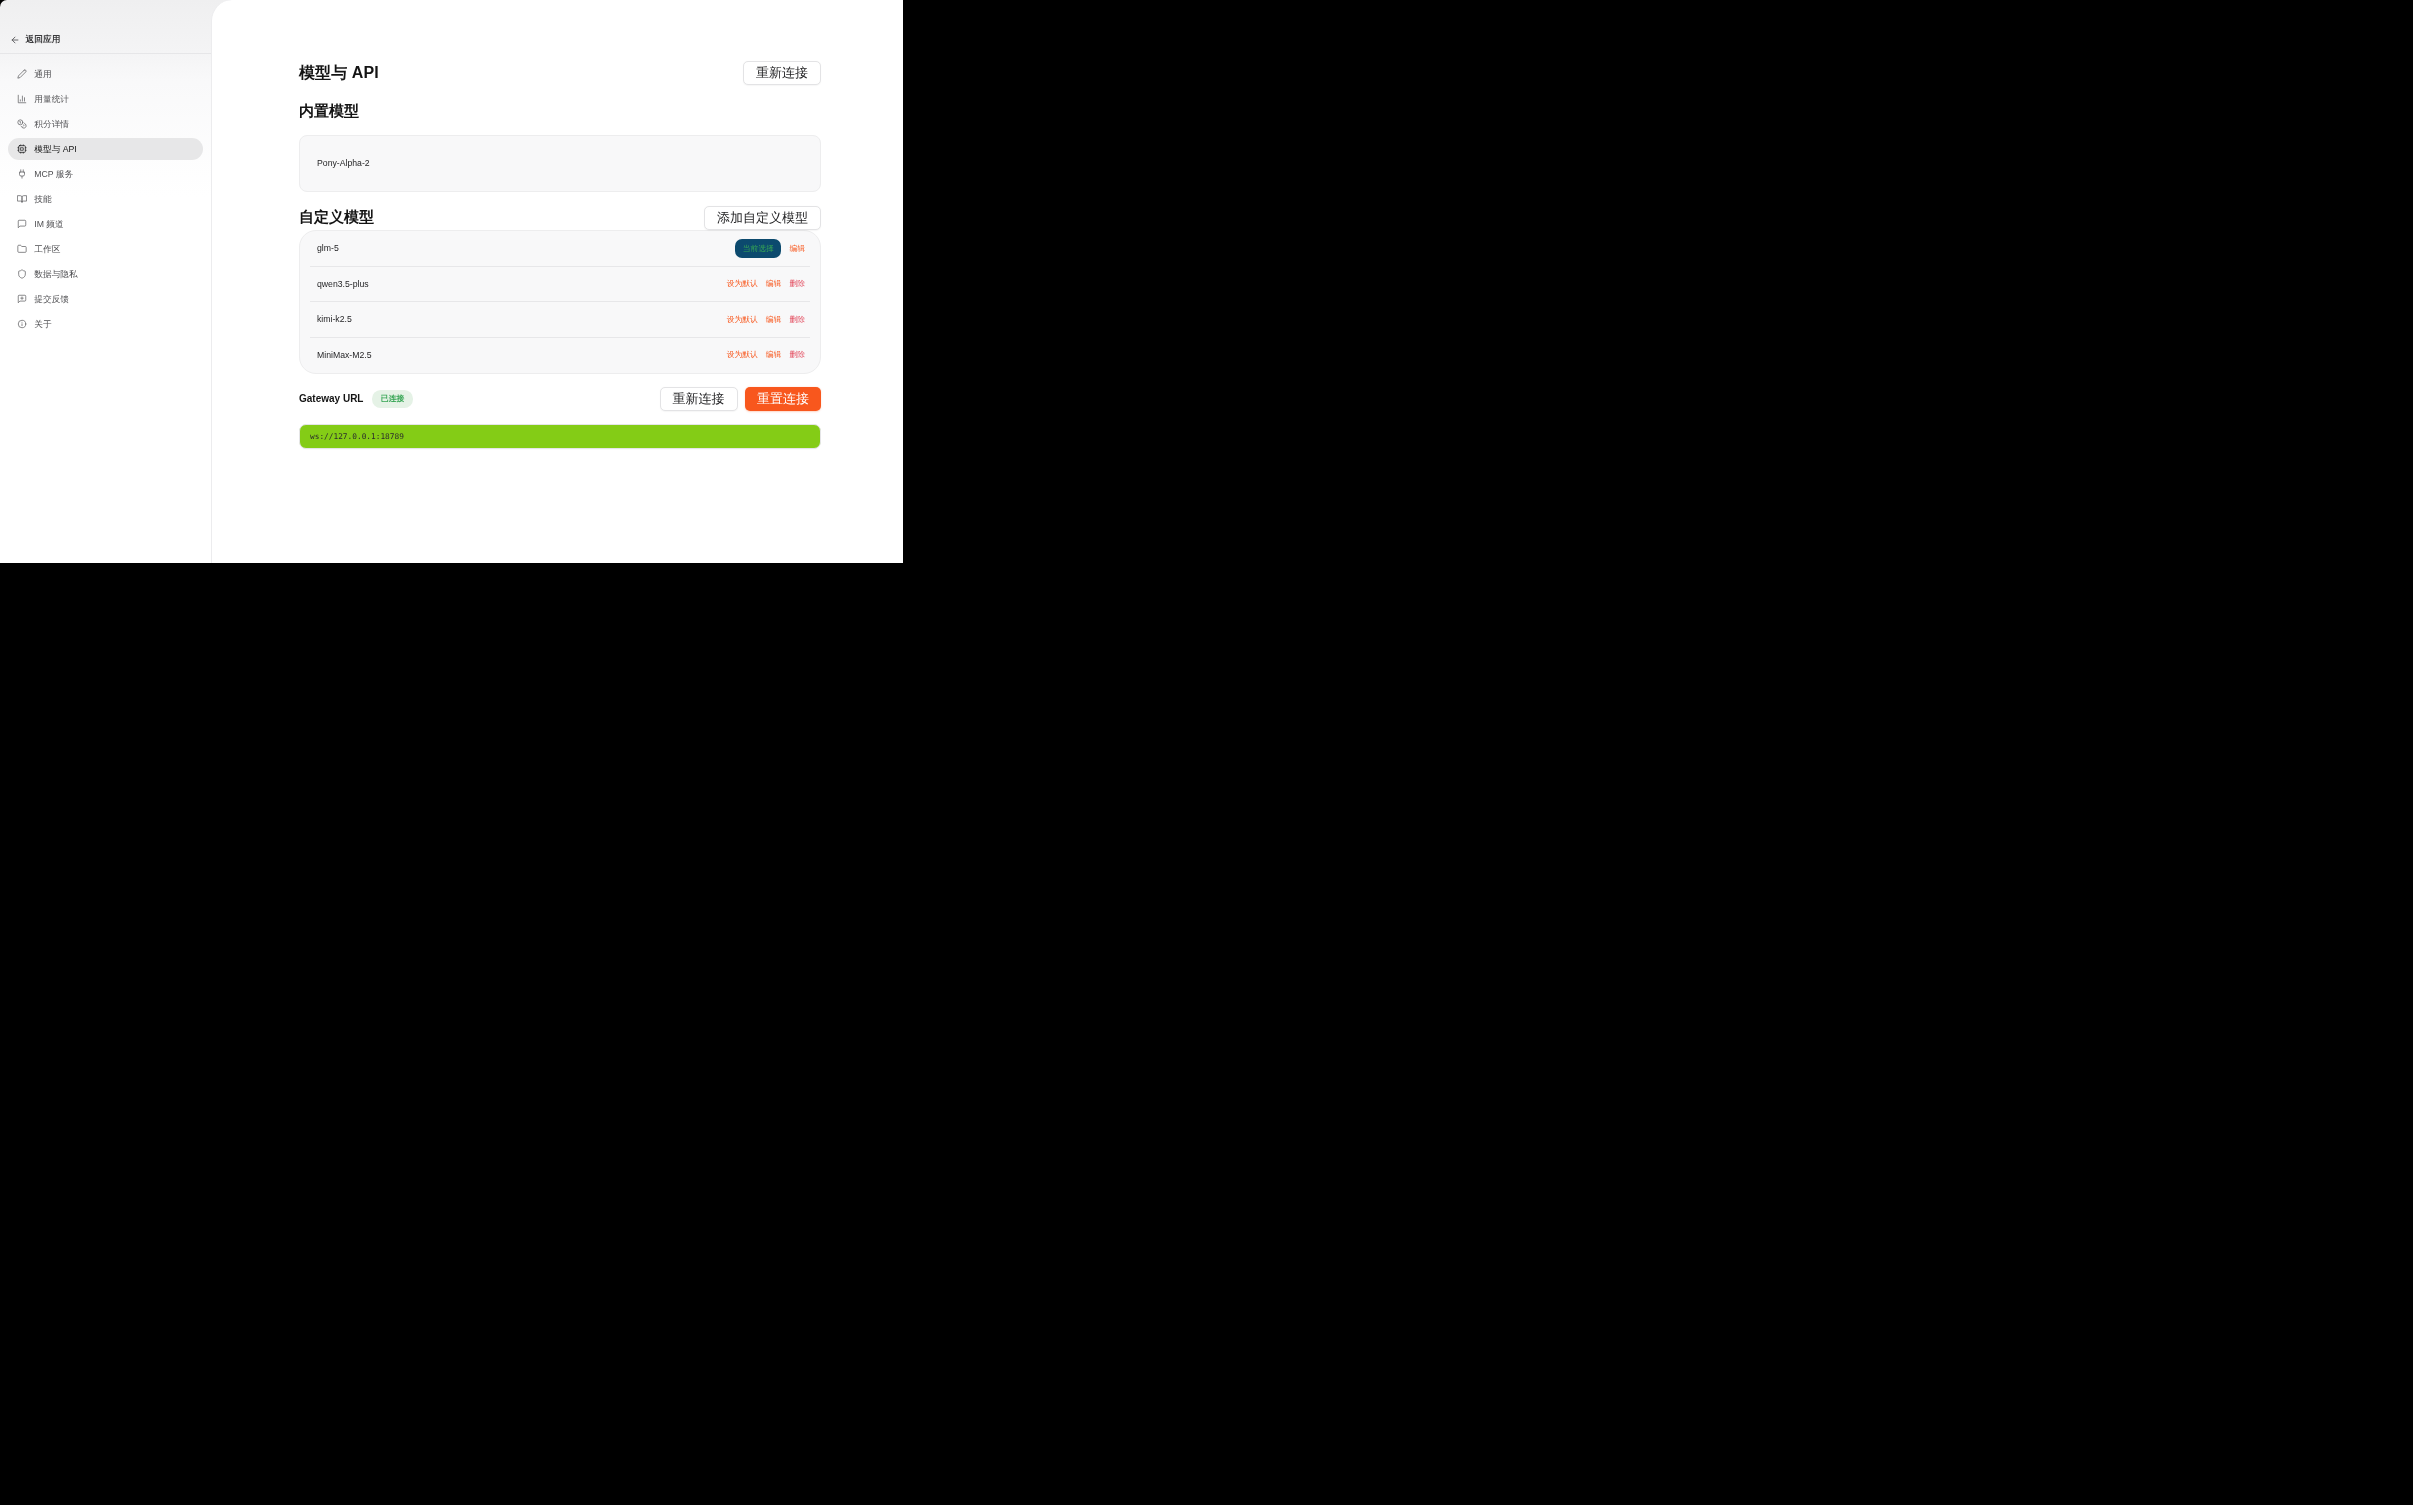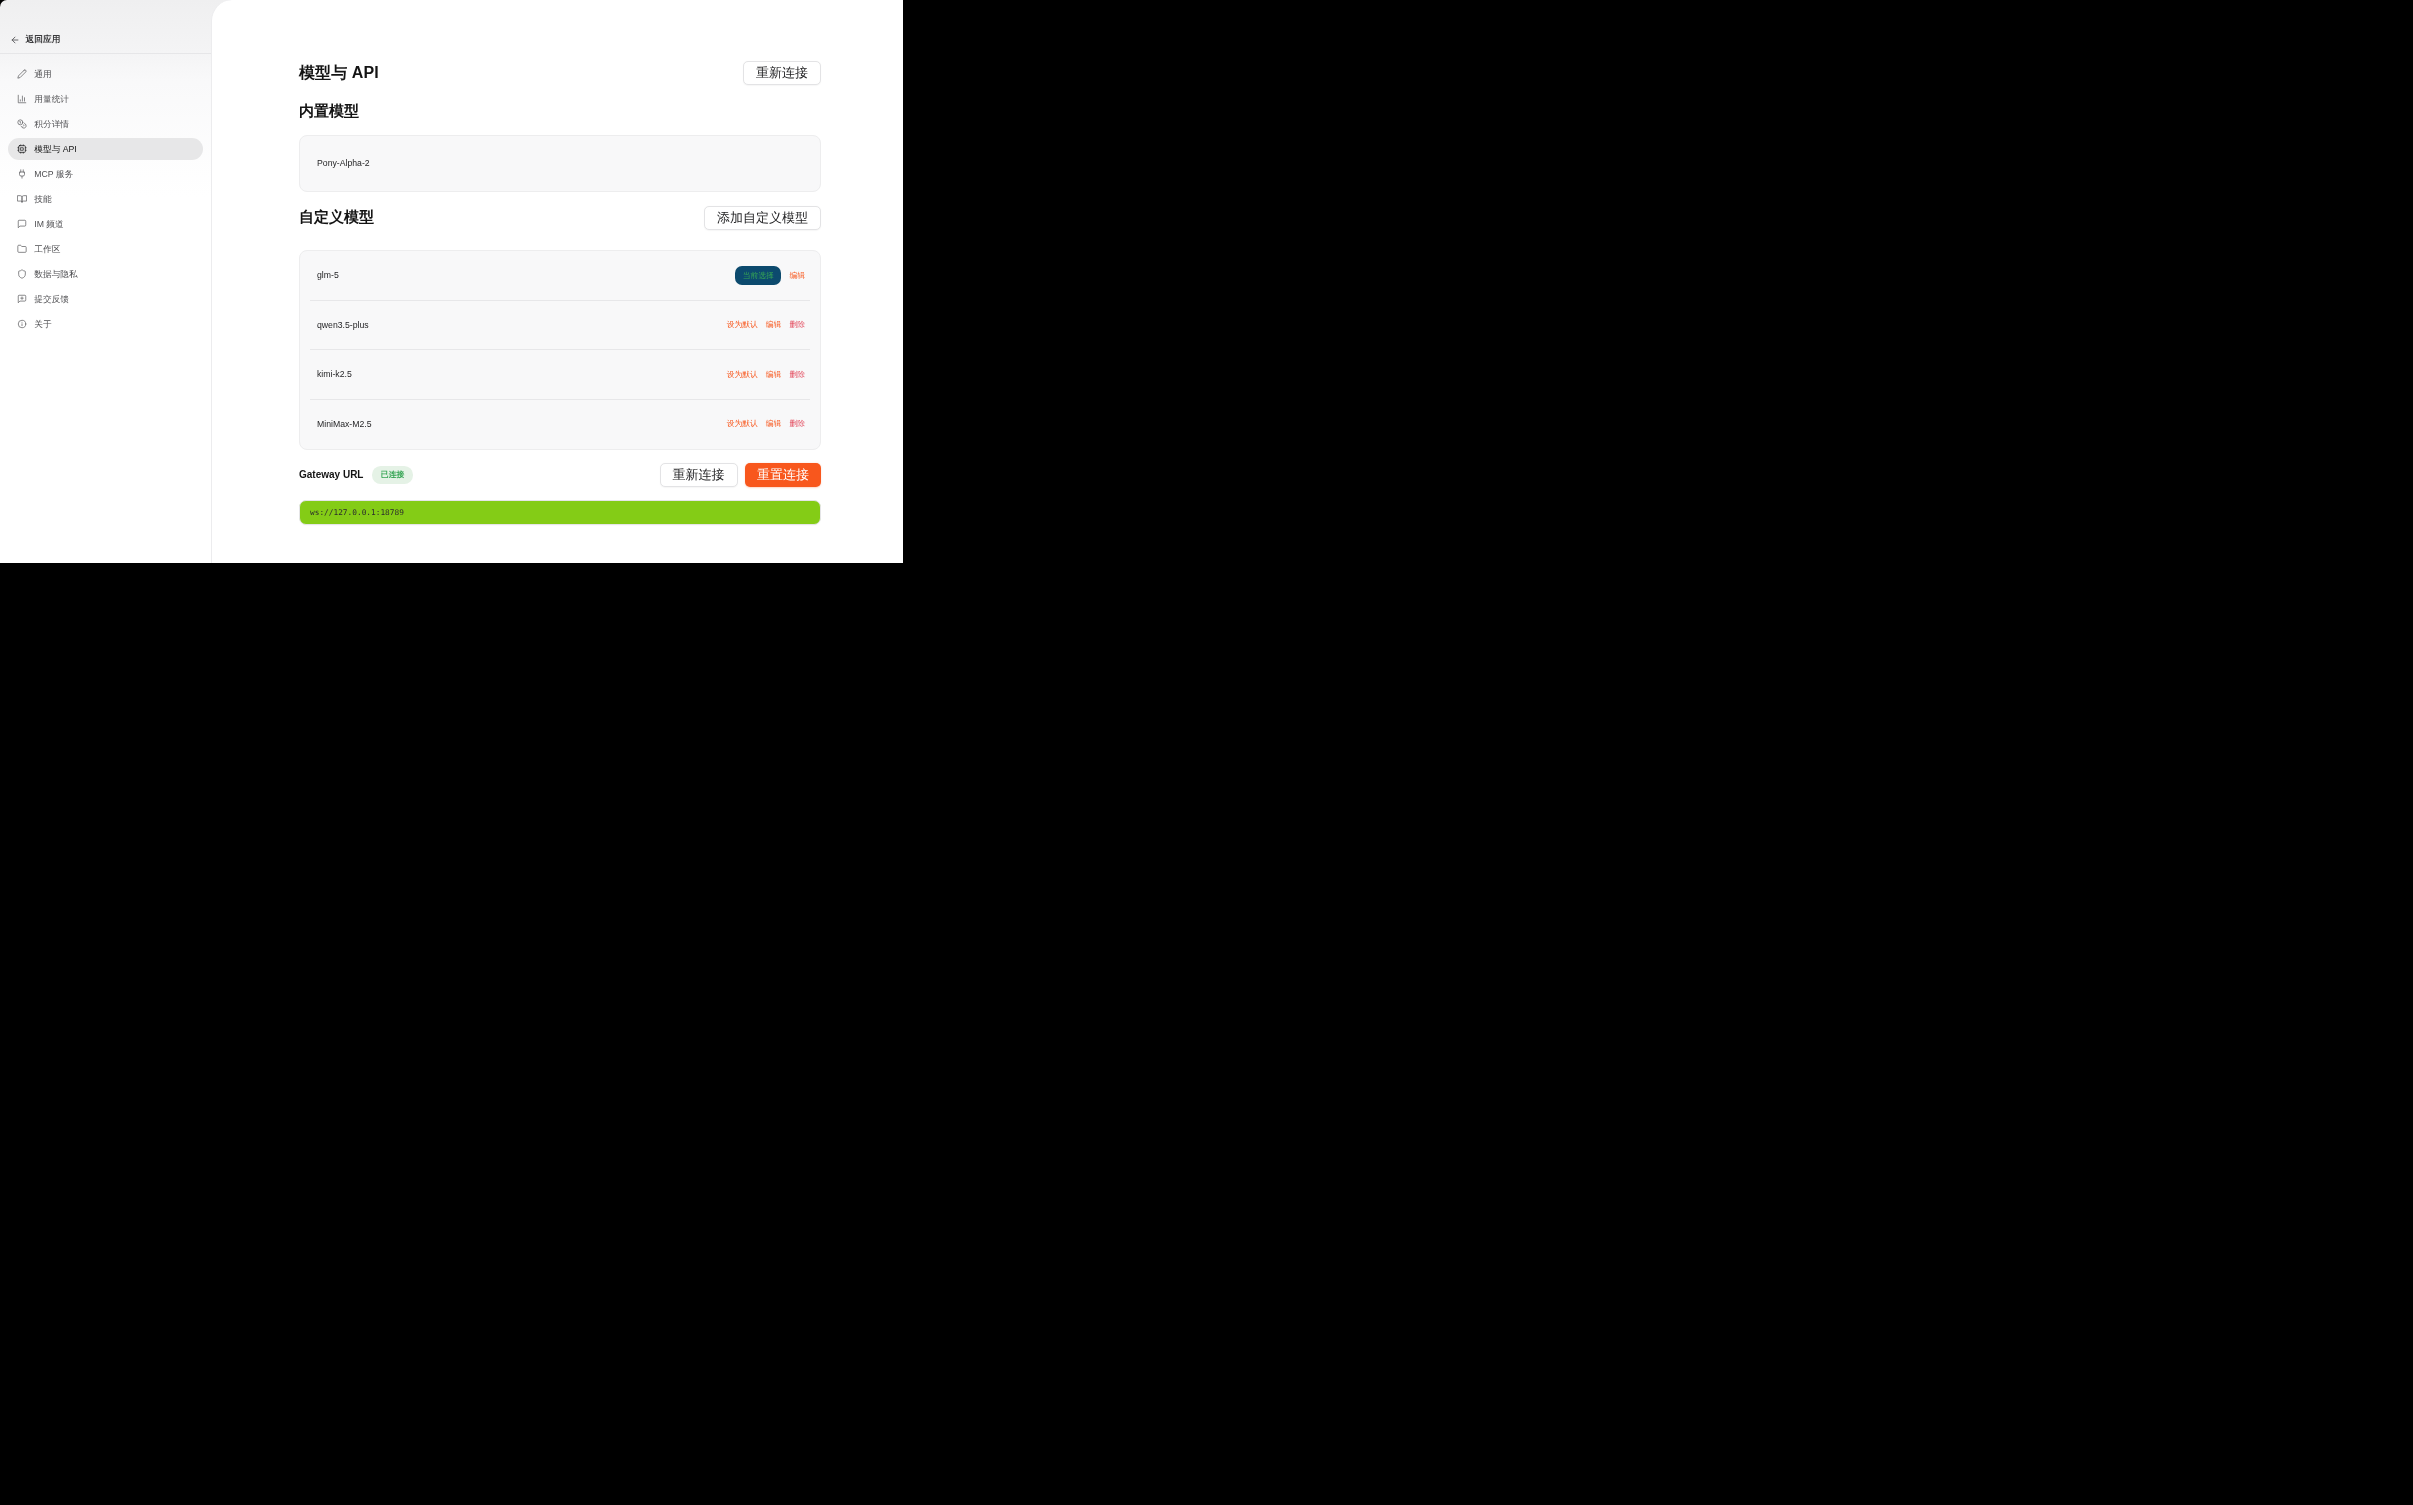--- a/index.html
+++ b/index.html
@@ -88,22 +88,22 @@
     padding:0 17px;
     font-size:8.7px; color:#1f1f21;
   }
 
   .custom-header {
     margin-top:14px; height:24px;
     display:flex; justify-content:space-between; align-items:center;
   }
 
   .custom-card {
-    margin-top:20px; height:200px;
-    display:flex; flex-direction:column;
+    margin-top:0; height:144px;
+    display:flex; flex-direction:column;border-radius:17px;
   }
   .model-row {
     flex:1; position:relative;
     display:flex; align-items:center; justify-content:space-between;
     padding:0 15px 0 17px;
   }
   .model-row:not(:last-child)::after {
     content:""; position:absolute; left:10.4px; right:10.4px; bottom:0;
     height:0.6px; background:#e7e7e9;
   }

